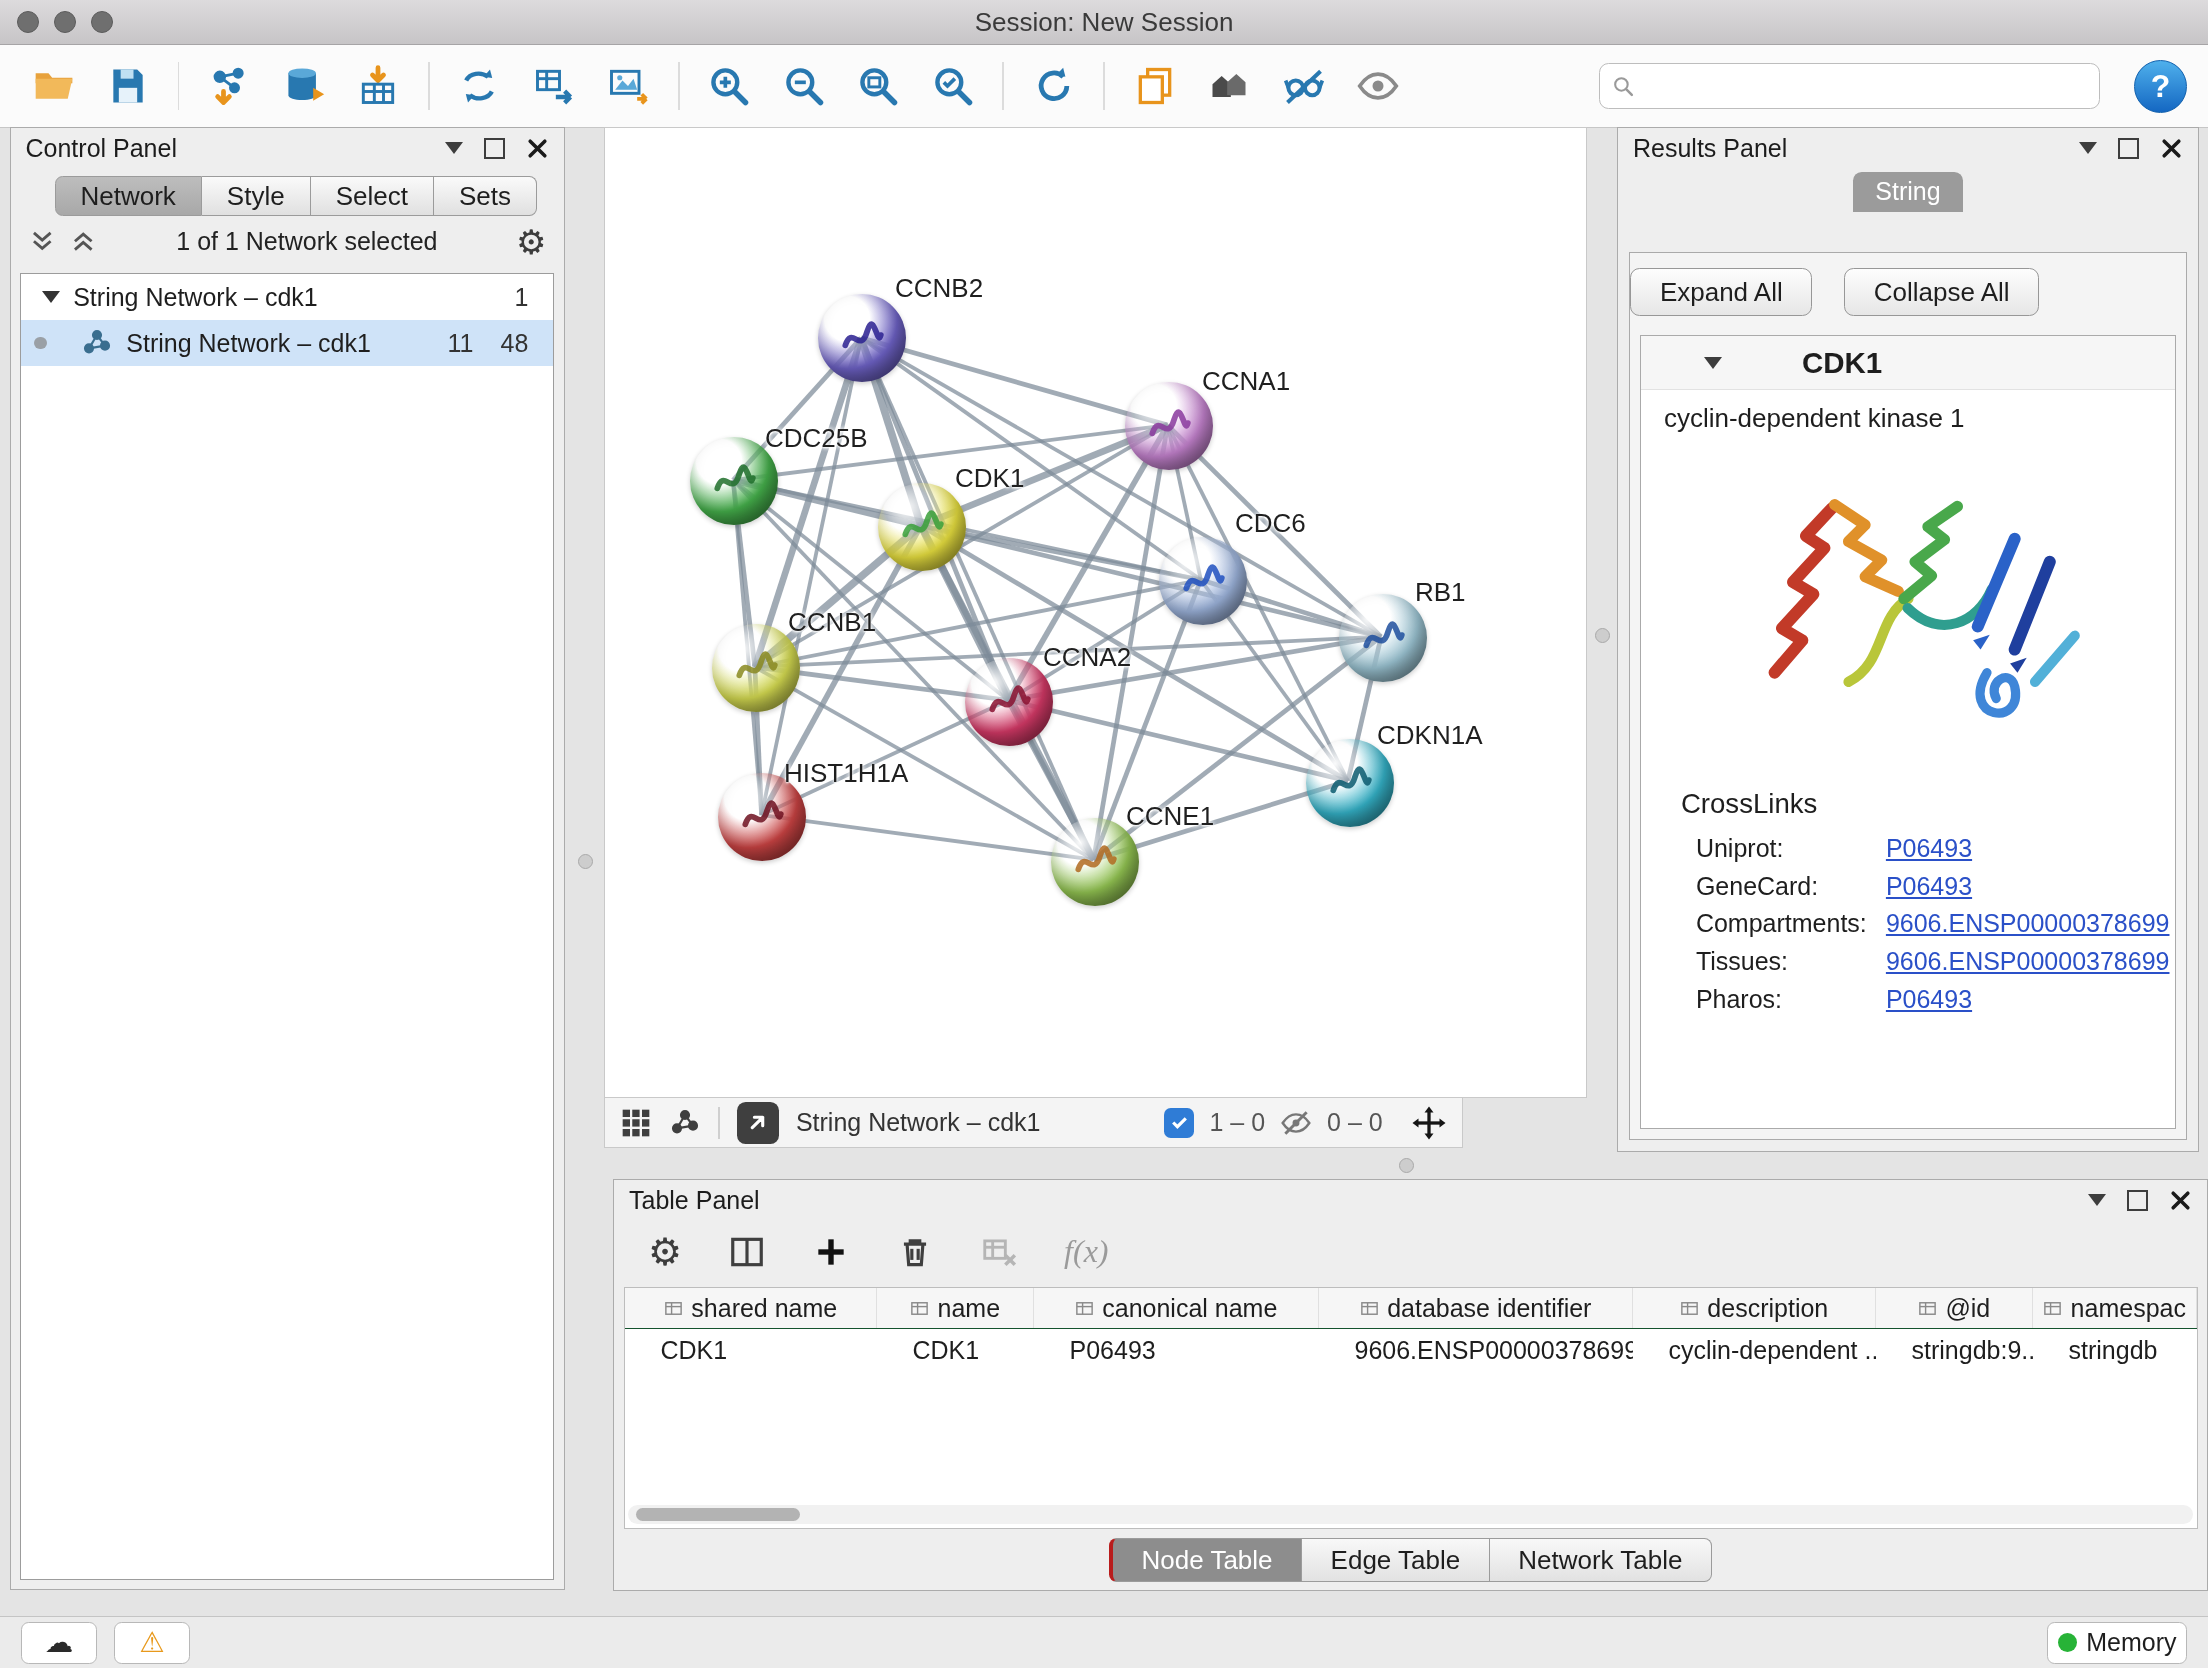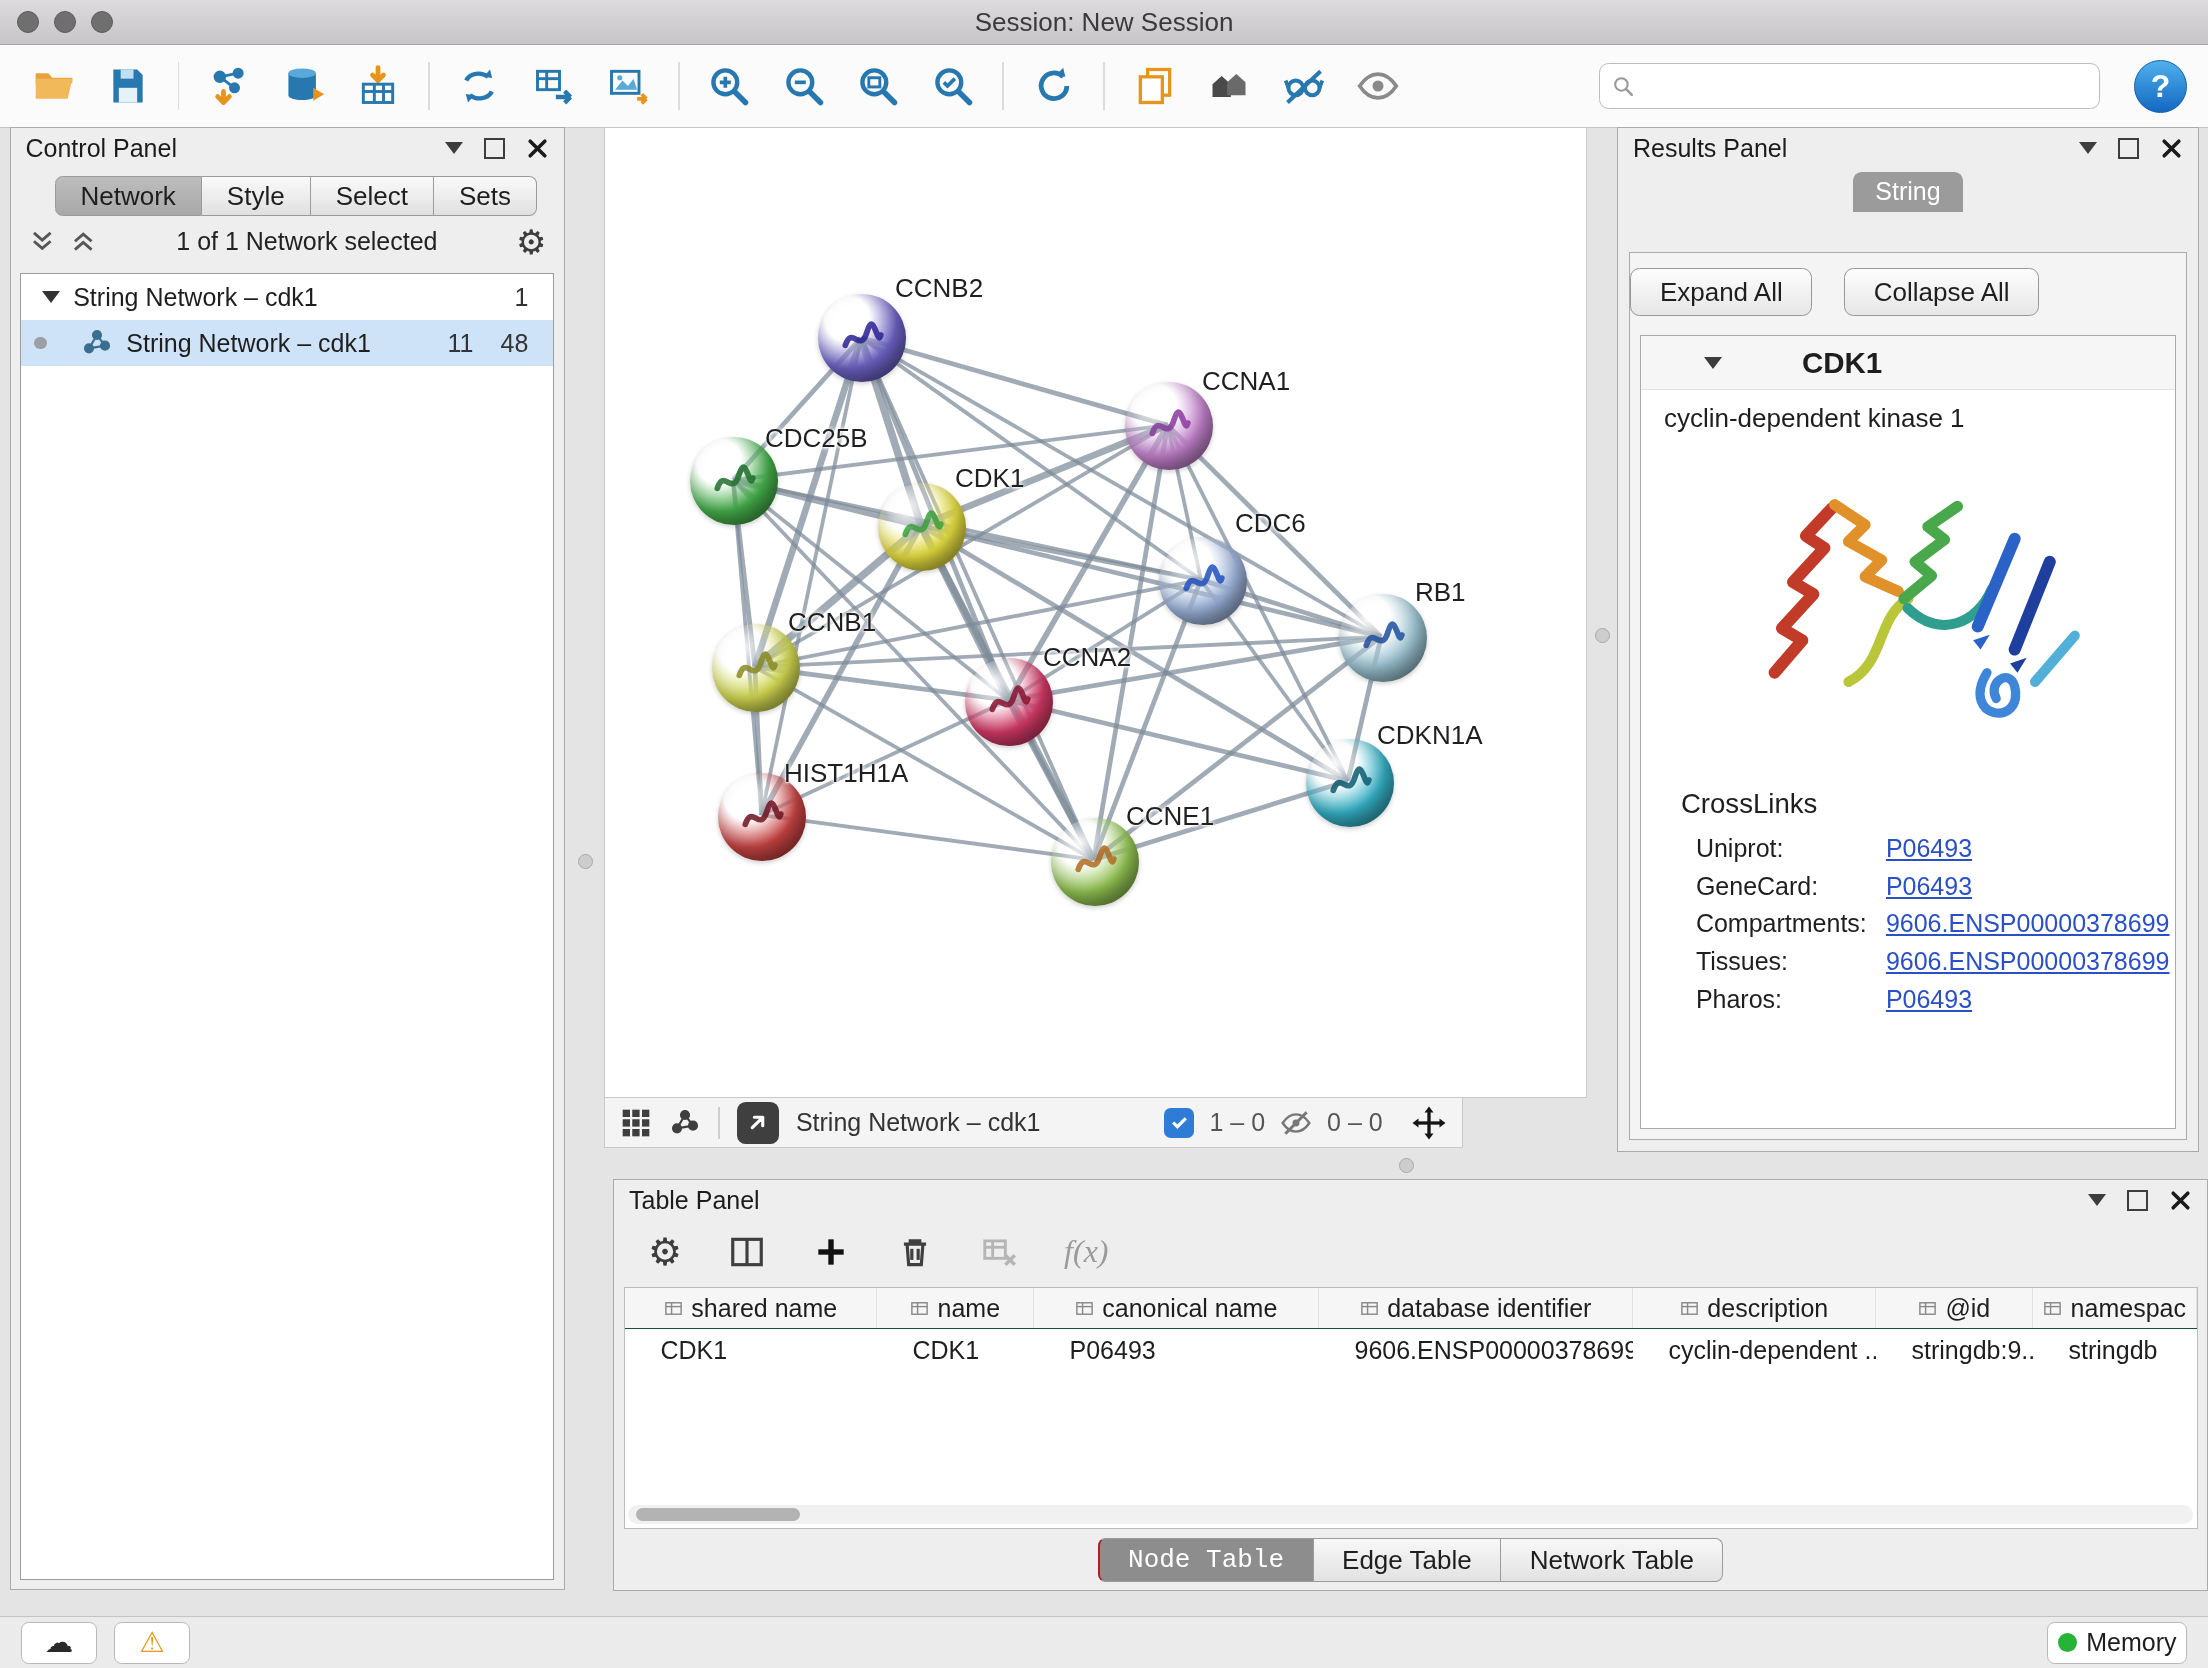--- a/index.html
+++ b/index.html
@@ -91,21 +91,21 @@
     background:#f6f6f6;border-bottom:1px solid #14532d;}
   .t-head .cell{display:flex;align-items:center;justify-content:center;gap:7.6px;font-size:25px;
     border-right:1px solid #e0e0e0;overflow:hidden;white-space:nowrap;}
   .t-row{display:grid;grid-template-columns:252px 157px 285px 314px 243px 157px 1fr;height:42px;}
   .t-row .cell{display:flex;align-items:center;padding-left:36px;font-size:25px;overflow:hidden;white-space:nowrap;box-sizing:border-box;}
   .hscroll-track{position:absolute;left:3.8px;right:3.8px;bottom:3.8px;height:19px;background:#f1f1f1;border-radius:9.5px;}
   .hscroll-thumb{width:164px;height:13.3px;border-radius:6.7px;background:#b3b3b3;margin:2.9px 0 0 7.6px;}
   .tp-tabs{position:absolute;left:0;right:0;bottom:7.6px;display:flex;justify-content:center;}
   .tp-tab{height:44px;padding:0 28.5px;display:flex;align-items:center;font-size:26px;
     background:linear-gradient(#f8f8f8,#e2e2e2);border:1px solid #9b9b9b;border-left:none;box-sizing:border-box;}
-  .tp-tab:first-child{border-left:2px solid #b91c1c;border-radius:7.6px 0 0 7.6px;font-family:Liberation Mono, monospace;}
+  .tp-tab:first-child{border-left:4px solid #b91c1c;border-radius:7.6px 0 0 7.6px;}
   .tp-tab:last-child{border-radius:0 7.6px 7.6px 0;}
   .tp-tab.selected{background:#8d8d8d;color:#fff;}
   
   .statusbar{position:absolute;left:0;right:0;bottom:0;height:51px;background:#ebebeb;border-top:1px solid #c4c4c4;
     display:flex;align-items:center;padding:0 21px;gap:17px;}
   .sb-btn{height:40px;min-width:55px;border:1px solid #b8b8b8;border-radius:7.6px;background:#fff;
     display:flex;align-items:center;justify-content:center;font-size:28.5px;padding:0 9.5px;gap:9.5px;}
   .sb-right{margin-left:auto;display:flex;align-items:flex-end;}
   .mem-dot{width:19px;height:19px;border-radius:50%;background:#27b337;}
   .sb-btn .lbl{font-size:25px;}

